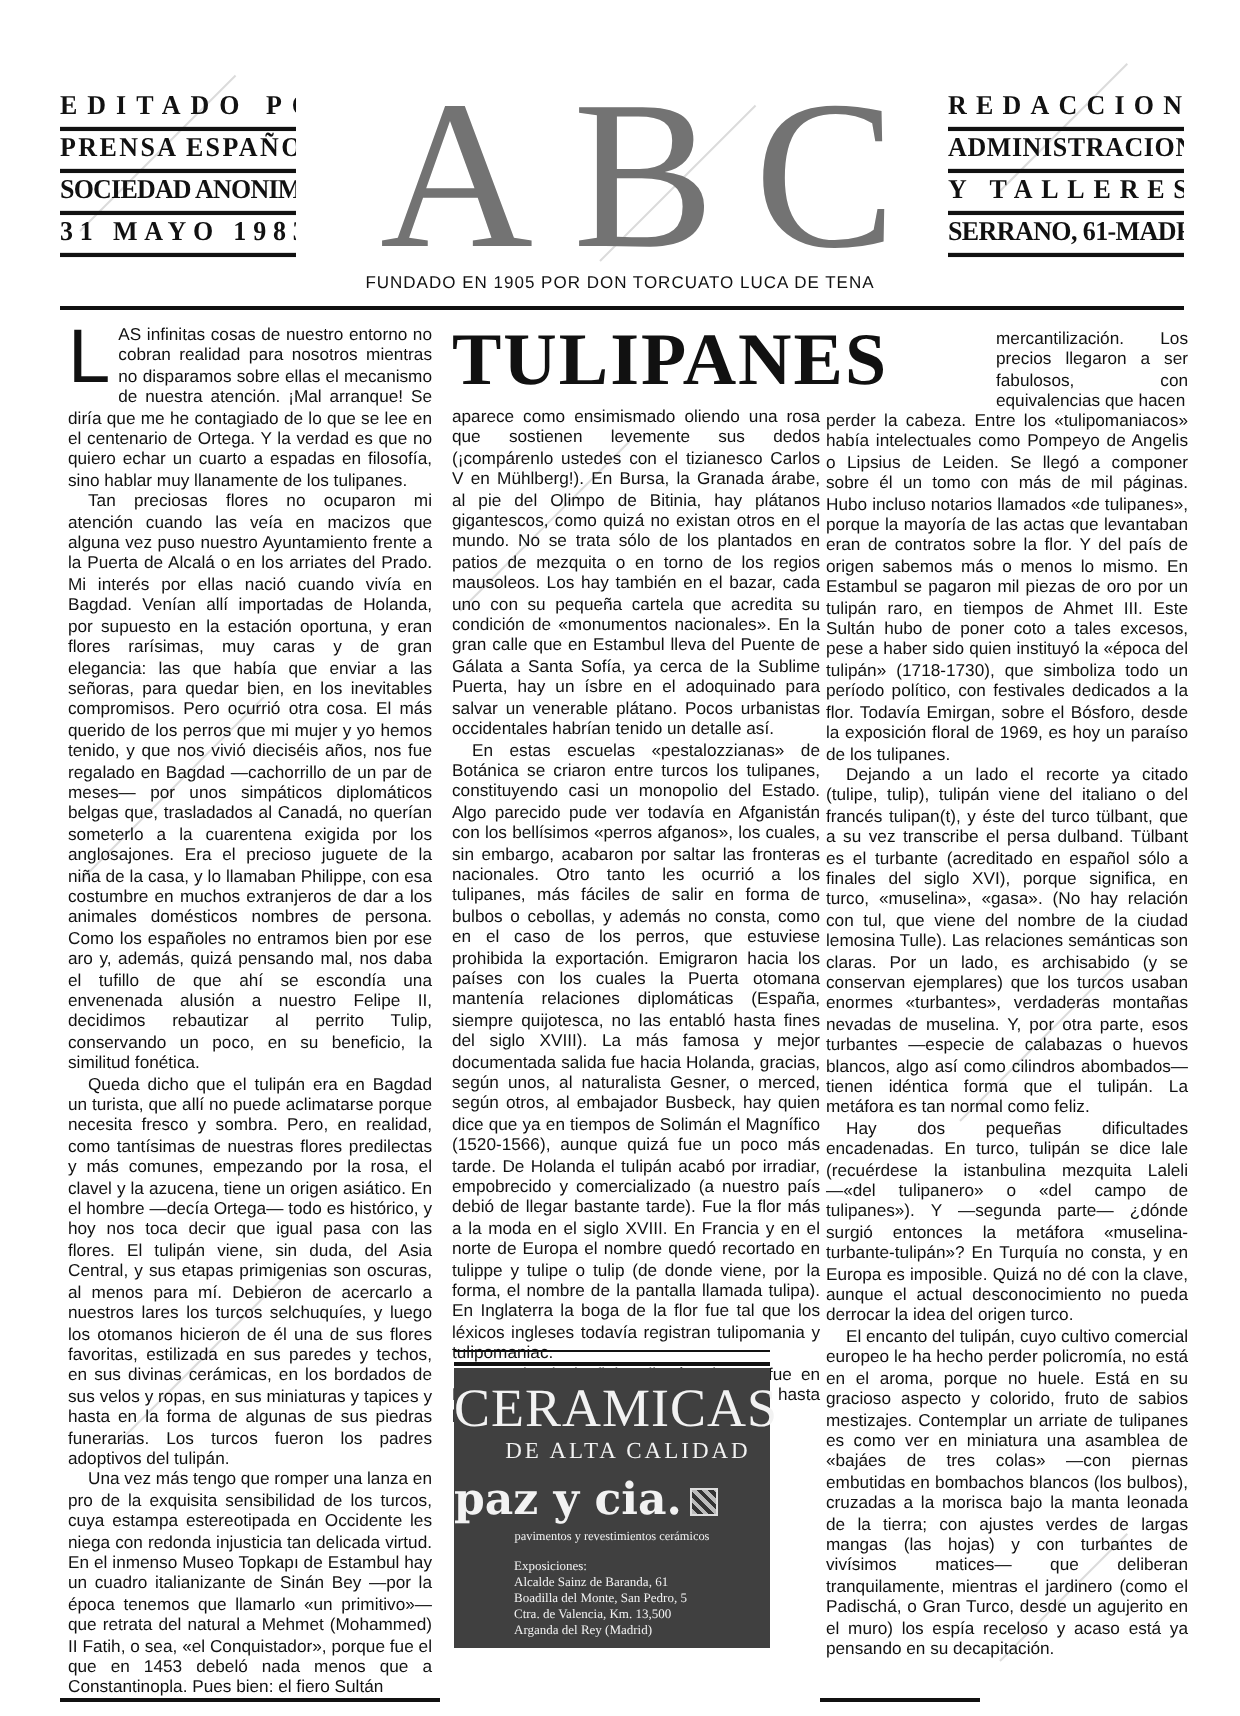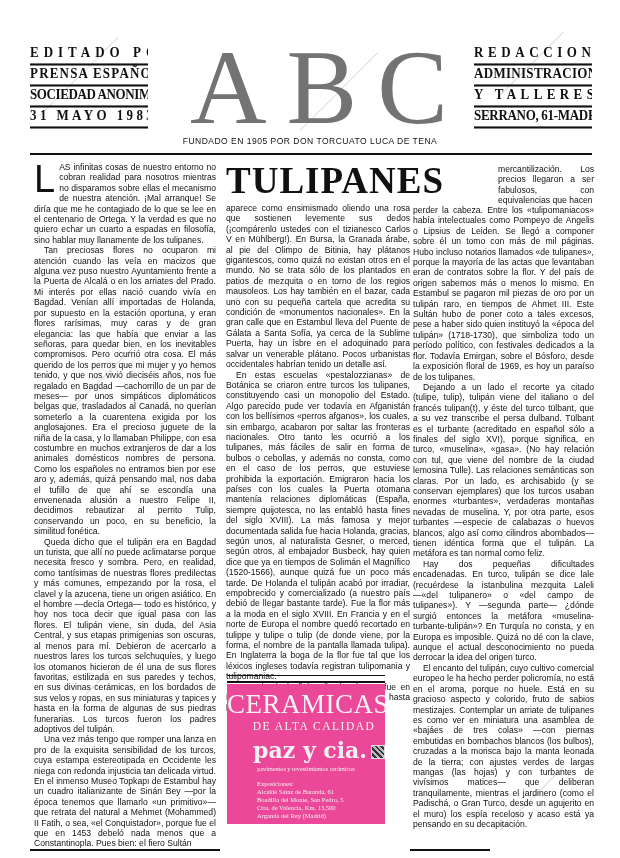--- a/index.html
+++ b/index.html
@@ -32,26 +32,26 @@
   .col { position:absolute; font-size:8.6px; line-height:10.4px; text-align:justify; hyphens:auto; }
   .col p { text-indent:10px; }
   .col p.noindent { text-indent:0; }
   .col1 { left:34px; top:162px; width:182px; }
   .col2 { left:226px; top:203px; width:184px; }
   .col3a { left:498px; top:164px; width:96px; }
   .col3 { left:413px; top:205px; width:181px; }
   .dropcap { float:left; font-size:38px; line-height:30px; margin:2px 4px 0 0; font-weight:normal; }
 
   
-  .ad { position:absolute; left:227px; top:684px; width:158px; height:140px; background:#ec4899; color:#f2f2f2; }
+  .ad { position:absolute; left:227px; top:684px; width:158px; height:140px; background:#404040; color:#f2f2f2; }
   .ad-rules { position:absolute; left:227px; top:675px; width:158px; height:8px;
               border-top:1px solid #111; border-bottom:2px solid #111; }
   .ad-h1 { font-family:"Liberation Serif", serif; font-size:27px; text-align:center; margin-top:6px; letter-spacing:0.5px; line-height:28px; }
   .ad-h2 { font-family:"Liberation Serif", serif; font-size:11.5px; text-align:center; letter-spacing:1.5px; margin-top:2px;padding-left:16px; }
-  .ad-brand { font-family:"DejaVu Serif", serif; font-weight:bold; font-size:22px; text-align:right; margin-top:6px; line-height:24px; }
+  .ad-brand { font-family:"DejaVu Serif", serif; font-weight:bold; font-size:22px; text-align:left; margin-top:6px; line-height:24px; }
   .ad-logo { display:inline-block; width:14px; height:14px; border:1px solid #ddd; vertical-align:middle;
              background:repeating-linear-gradient(45deg,#bbb 0 2px,#333 2px 4px); margin-left:4px; }
   .ad-sub { font-family:"Liberation Serif", serif; font-size:6.2px; text-align:center; margin-top:3px; }
   .ad-addr { font-family:"Liberation Serif", serif; font-size:6.5px; line-height:8px; margin:8px 0 0 30px; }
 
   .rule-bottom { position:absolute; top:849px; height:2px; background:#111; }
   .rb1 { left:30px; width:190px; }
   .rb2 { left:410px; width:80px; }
   .wm-line { position:absolute; height:1px; background:#ccc; transform-origin:left center; transform:rotate(-45deg); opacity:0.7; }
 </style>

